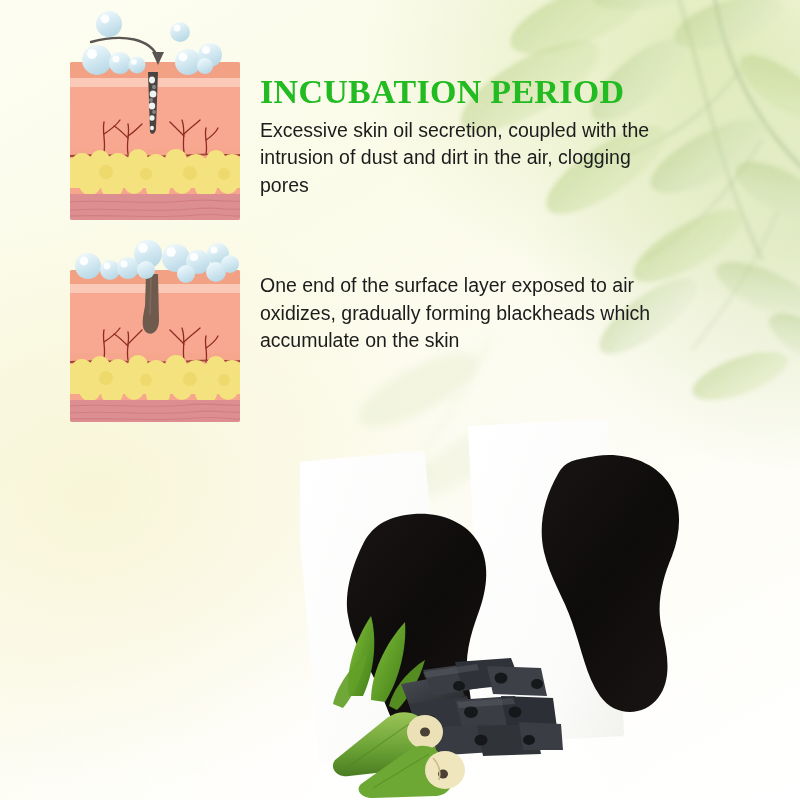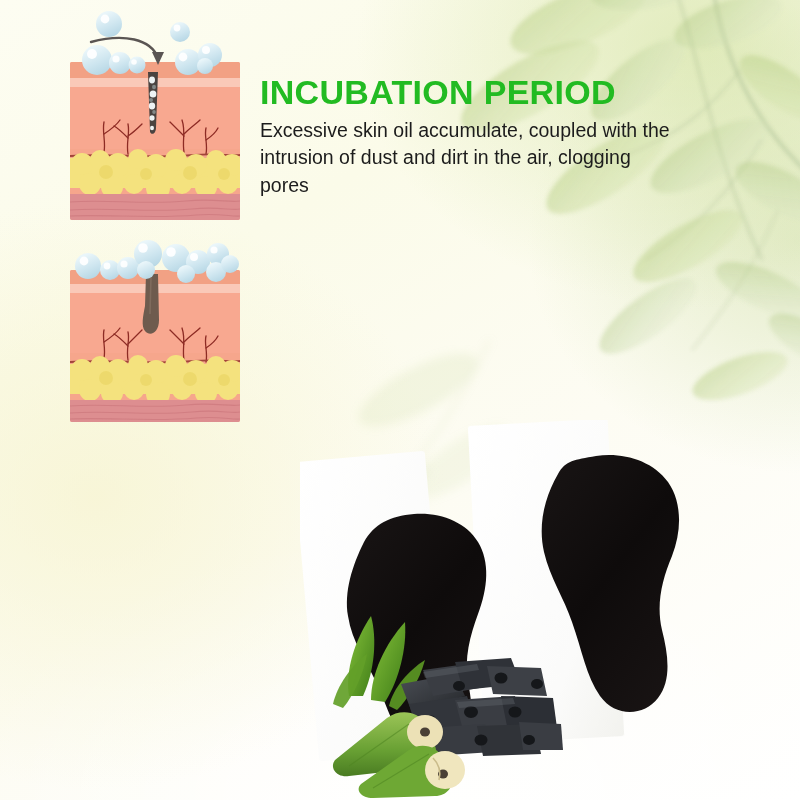--- a/index.html
+++ b/index.html
@@ -59,21 +59,21 @@
   #block-1 { left: 260px; top: 74px; width: 420px; }
   #block-2 { left: 260px; top: 272px; width: 444px; }
 
   .heading {
     margin: 0 0 6px 0;
     font-size: 34px;
     line-height: 1.08;
     font-weight: bold;
     letter-spacing: 0.3px;
     color: #22bb22;
-    font-family: Liberation Sans, sans-serif;
+    font-family: Liberation Serif, serif;
   }
   .body-text {
     margin: 0;
     font-size: 19.5px;
     line-height: 1.42;
     color: #1c1c1c;
     font-family: "Liberation Sans", sans-serif;
   }
 
   
@@ -334,24 +334,25 @@
       <circle cx="152" cy="18" r="11" fill="url(#bub1)"></circle>
       <circle cx="148" cy="14" r="3.6" fill="#ffffff" opacity="0.9"></circle>
       <circle cx="120" cy="38" r="9" fill="url(#bub1)"></circle>
       <circle cx="150" cy="36" r="10" fill="url(#bub1)"></circle>
       <circle cx="164" cy="28" r="9" fill="url(#bub1)"></circle>
     </g>
   </svg>
 
   <div class="text-block" id="block-1">
     <h2 class="heading">INCUBATION PERIOD</h2>
-    <p class="body-text">Excessive skin oil accumulate, coupled with the intrusion of dust and dirt in the air, clogging pores</p>
+    <p class="body-text">Excessive skin oil secretion, coupled with the intrusion of dust and dirt in the air, clogging pores</p>
   </div>
 
   <div class="text-block" id="block-2">
+    <p class="body-text">One end of the surface layer exposed to air oxidizes, gradually forming blackheads which accumulate on the skin</p>
   </div>
 
   <svg id="product-photo" viewBox="0 0 500 380">
     <defs>
       <linearGradient id="stripg" x1="0.2" y1="0" x2="0.9" y2="1">
         <stop offset="0%" stop-color="#171313"></stop>
         <stop offset="45%" stop-color="#0e0b0b"></stop>
         <stop offset="100%" stop-color="#191414"></stop>
       </linearGradient>
       <linearGradient id="paperg" x1="0" y1="0" x2="1" y2="1">

